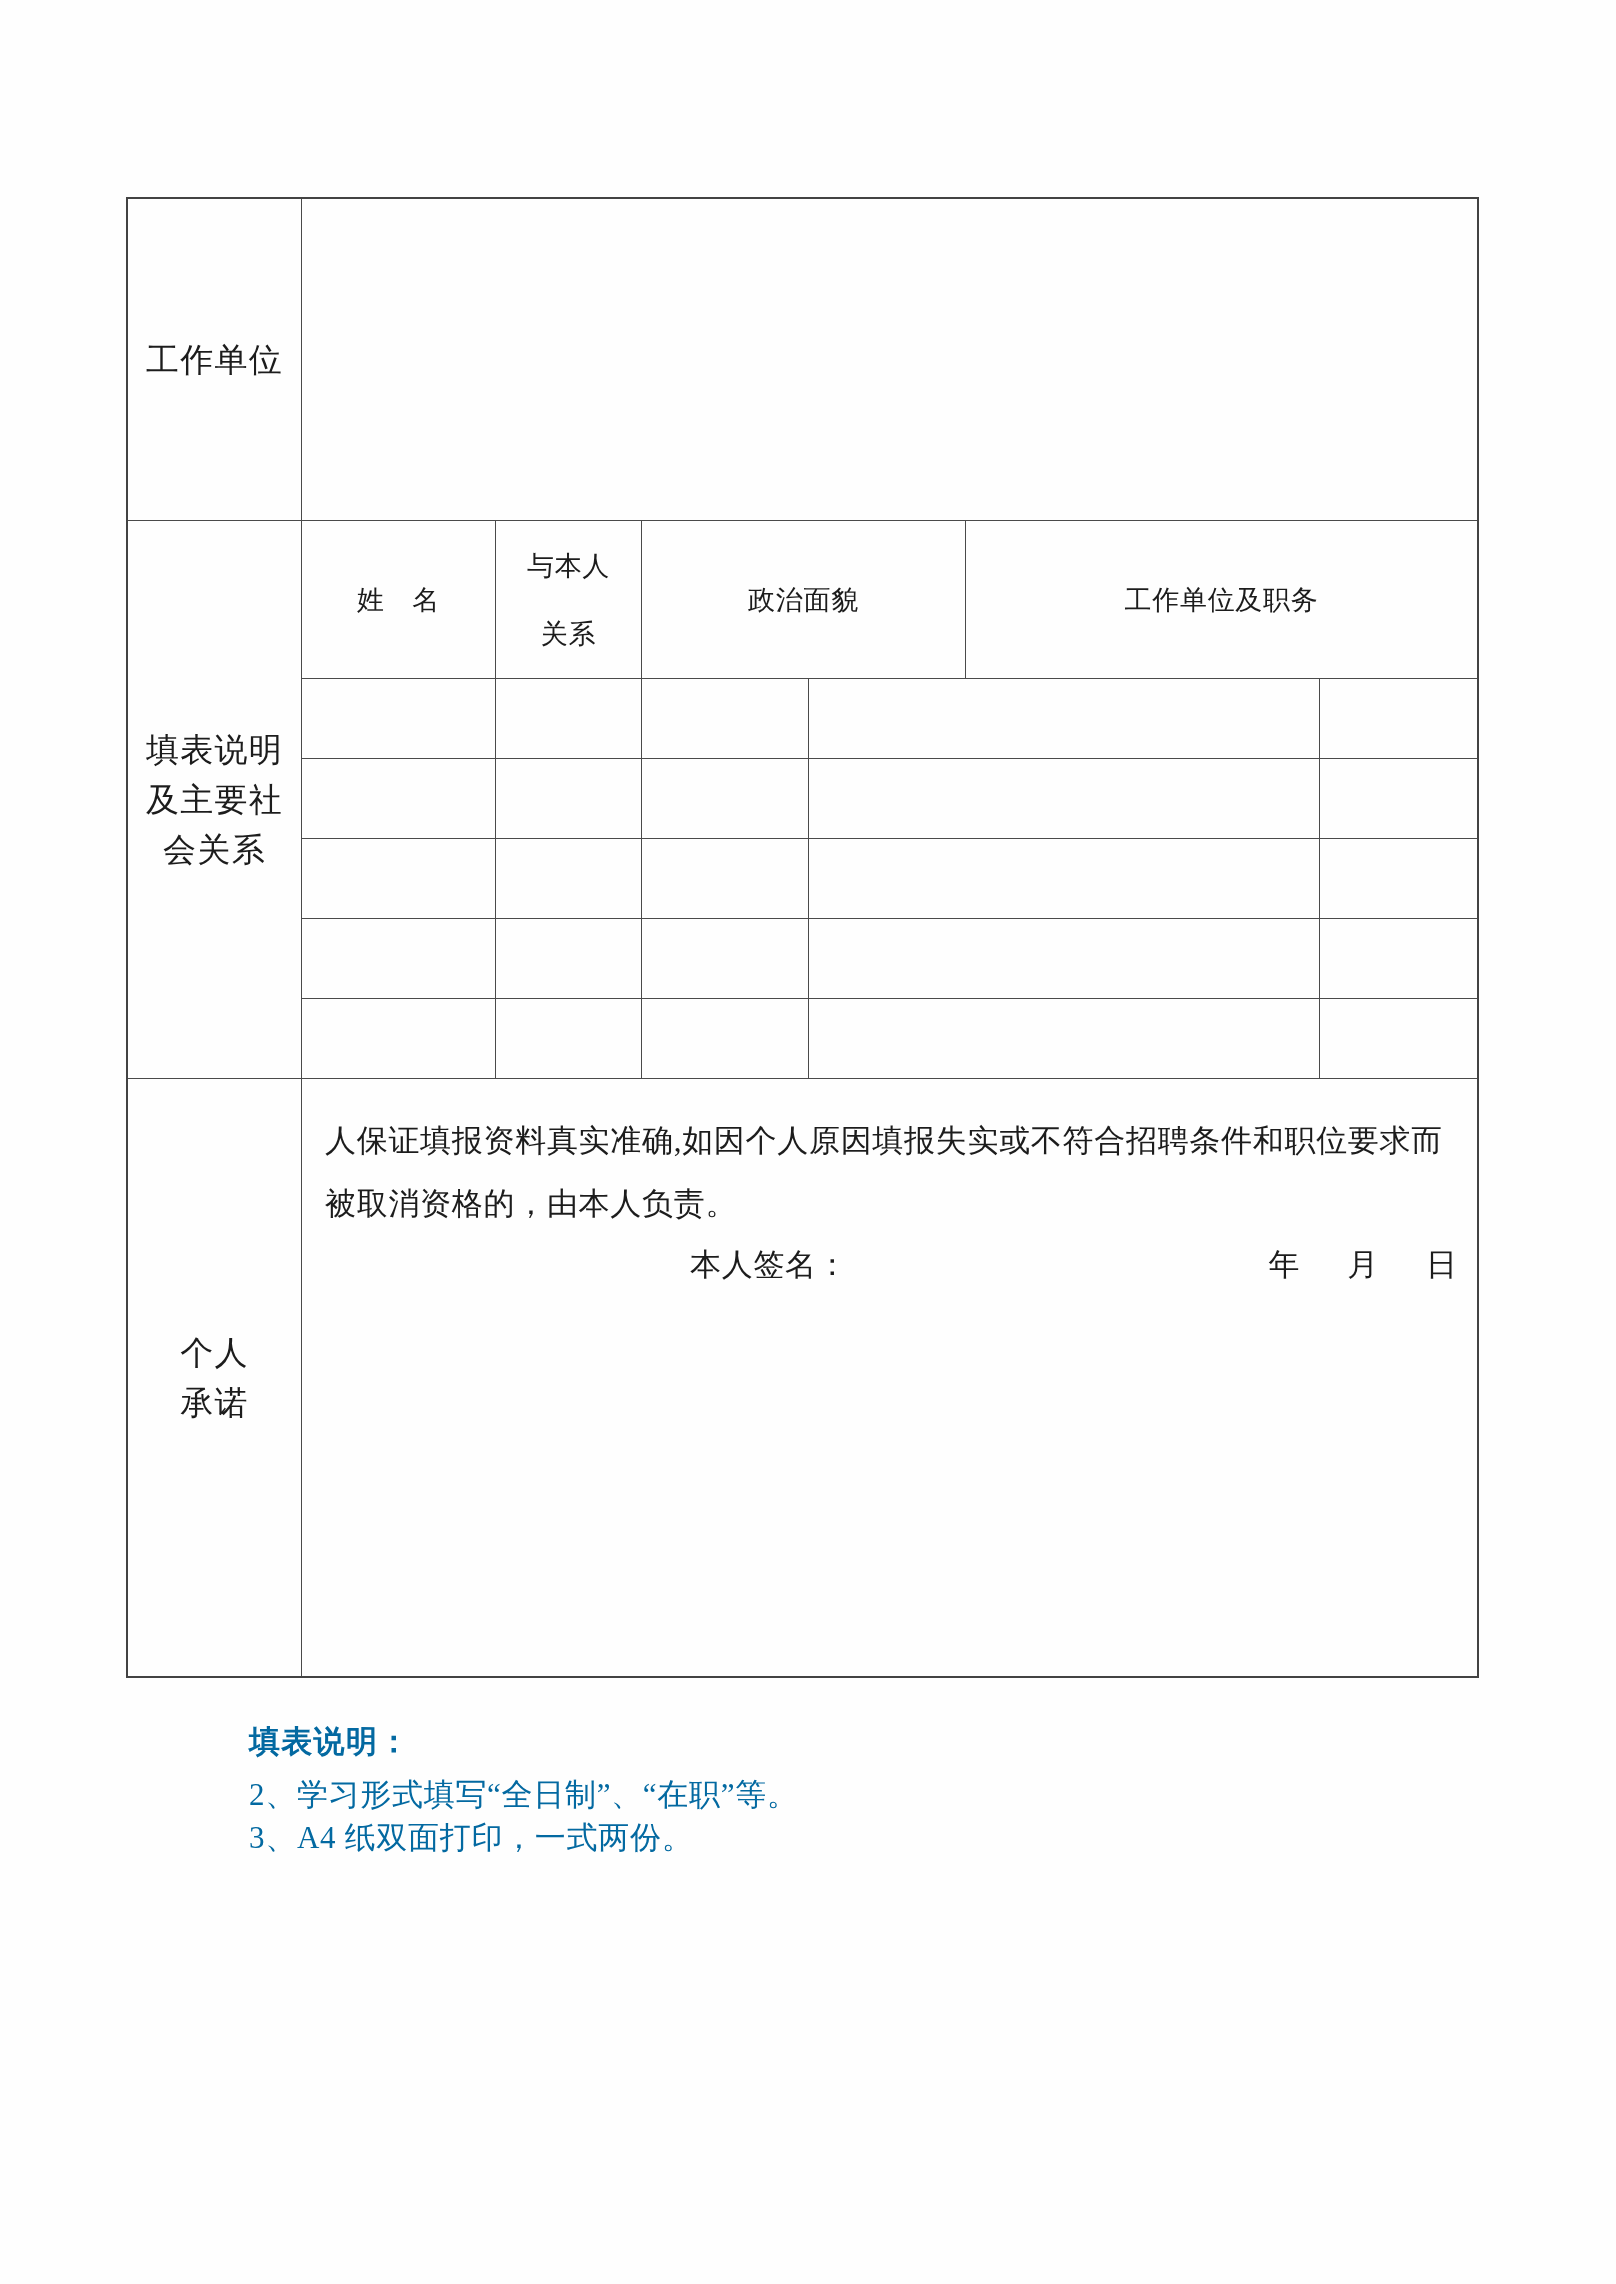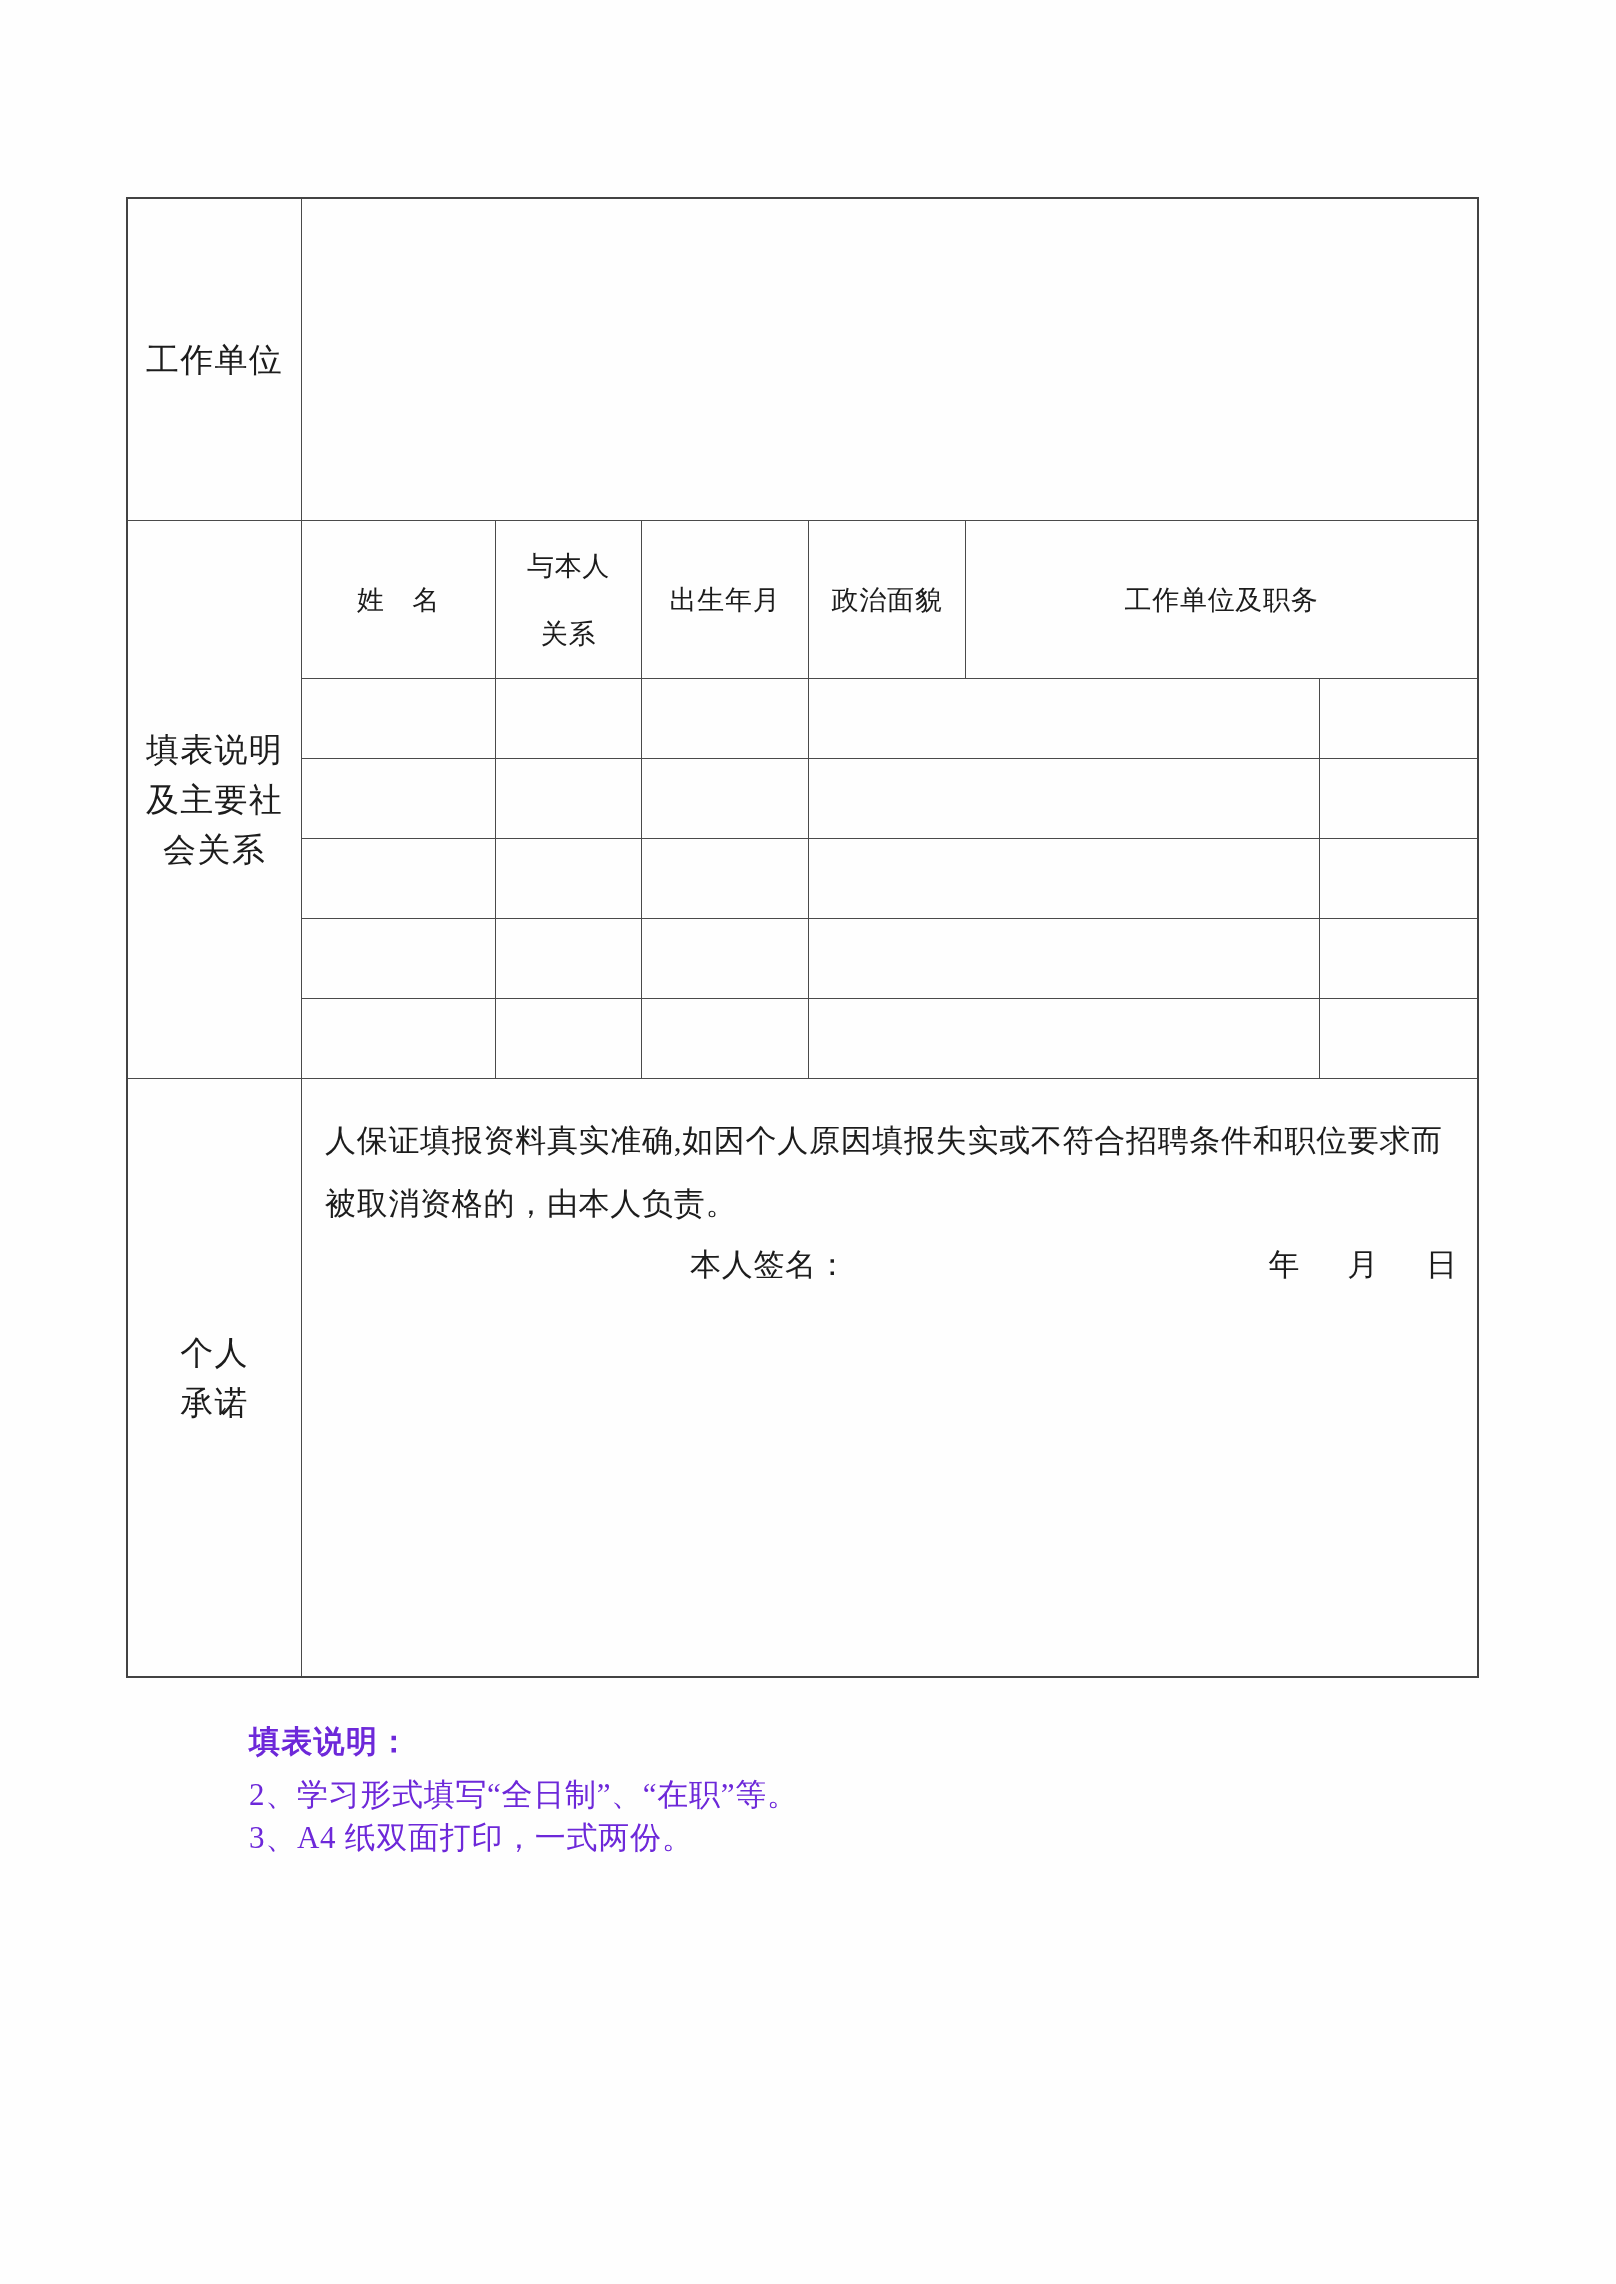--- a/index.html
+++ b/index.html
@@ -67,21 +67,21 @@
   .sig-row{
     display:flex;align-items:flex-end;
     margin-top:9px;
     font-size:31px;
   }
   .sig-label{margin-left:365px;}
   .date-group{margin-left:auto;display:flex;column-gap:47px;padding-right:10.4px;}
   
   .notes{
     position:absolute;left:249px;top:1721px;
-    font-size:31px;color:#6d28d9;
+    font-size:31px;color:#0369a1;
   }
   .notes-title{font-weight:bold;letter-spacing:1.3px;margin-bottom:10.4px;}
   .note-item{line-height:43px;letter-spacing:0.7px;}
   
   .speck{position:absolute;background:#8a8a8a;border-radius:50%;}
   .speck1{left:239px;top:253px;width:3.9px;height:3.3px;}
   .speck2{left:190px;top:651px;width:3.3px;height:2.6px;opacity:.6;}
 </style>
 </head>
 <body>
@@ -101,21 +101,20 @@
 
     <div class="trow row-family b-bottom">
       <div class="label-cell">填表说明
 及主要社
 会关系</div>
       <div class="family-grid">
         <div class="fam-header">
           <div class="fam-hcell col-name">姓　名</div>
           <div class="fam-hcell col-rel">与本人
 关系</div>
-          <div class="fam-hcell col-birth">出生年月</div>
           <div class="fam-hcell col-pol">政治面貌</div>
           <div class="fam-hcell col-work">工作单位及职务</div>
         </div>
         <div class="fam-row">
           <div class="fam-cell col-name"></div>
           <div class="fam-cell col-rel"></div>
           <div class="fam-cell col-birth"></div>
           <div class="fam-cell col-work"></div>
           <div class="fam-cell col-pol"></div>
         </div>

